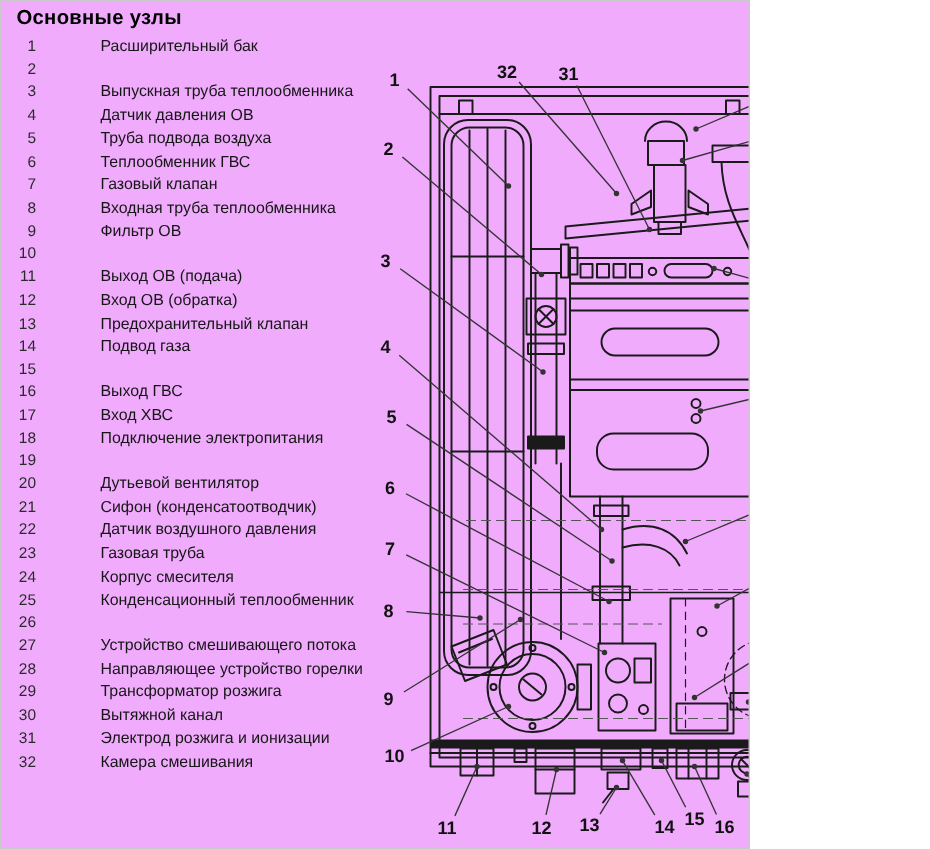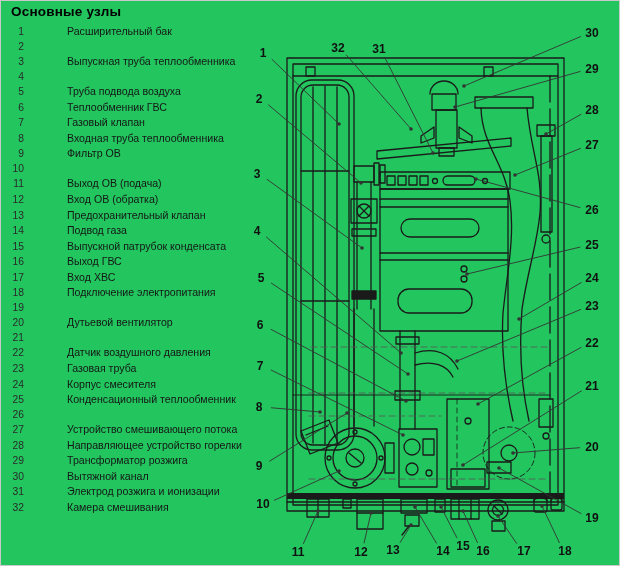--- a/index.html
+++ b/index.html
@@ -1,18 +1,18 @@
 <!DOCTYPE html>
 <html><head>
 <meta charset="utf-8">
 <style>
   html,body { margin:0; padding:0; background:#fff; }
   .page {
-    position:relative; width:620px; height:566px; box-sizing:border-box;
-    background:#22c55e; border:1px solid #c9c9c9; overflow:hidden;
+    position:relative; width:500px; height:566px; box-sizing:border-box;
+    background:#f0abfc; border:1px solid #c9c9c9; overflow:hidden;
     font-family:"Liberation Sans", sans-serif;
   }
   .legend { position:absolute; left:8px; top:1px; width:248px; }
   .legend-title {
     font-size:13.5px; font-weight:bold; color:#000;
     margin:2px 0 5px 2px; letter-spacing:0.2px;
   }
   .legend-row { display:flex; align-items:baseline; line-height:14.55px; }
   .legend-row .num {
     flex:none; width:15px; text-align:right;
@@ -44,20 +44,21 @@
       <span class="num">2</span>
     </div>
 
     <div class="legend-row">
       <span class="num">3</span>
       <span class="lbl">Выпускная труба теплообменника</span>
     </div>
 
     <div class="legend-row">
       <span class="num">4</span>
+      <span class="lbl">Датчик давления ОВ</span>
     </div>
 
     <div class="legend-row">
       <span class="num">5</span>
       <span class="lbl">Труба подвода воздуха</span>
     </div>
 
     <div class="legend-row">
       <span class="num">6</span>
       <span class="lbl">Теплообменник ГВС</span>
@@ -97,21 +98,20 @@
       <span class="lbl">Предохранительный  клапан</span>
     </div>
 
     <div class="legend-row">
       <span class="num">14</span>
       <span class="lbl">Подвод газа</span>
     </div>
 
     <div class="legend-row">
       <span class="num">15</span>
-      <span class="lbl">Выпускной патрубок конденсата</span>
     </div>
 
     <div class="legend-row">
       <span class="num">16</span>
       <span class="lbl">Выход ГВС</span>
     </div>
 
     <div class="legend-row">
       <span class="num">17</span>
       <span class="lbl">Вход ХВС</span>
@@ -126,20 +126,21 @@
       <span class="num">19</span>
     </div>
 
     <div class="legend-row">
       <span class="num">20</span>
       <span class="lbl">Дутьевой вентилятор</span>
     </div>
 
     <div class="legend-row">
       <span class="num">21</span>
+      <span class="lbl">Сифон (конденсатоотводчик)</span>
     </div>
 
     <div class="legend-row">
       <span class="num">22</span>
       <span class="lbl">Датчик воздушного давления</span>
     </div>
 
     <div class="legend-row">
       <span class="num">23</span>
       <span class="lbl">Газовая труба</span>

